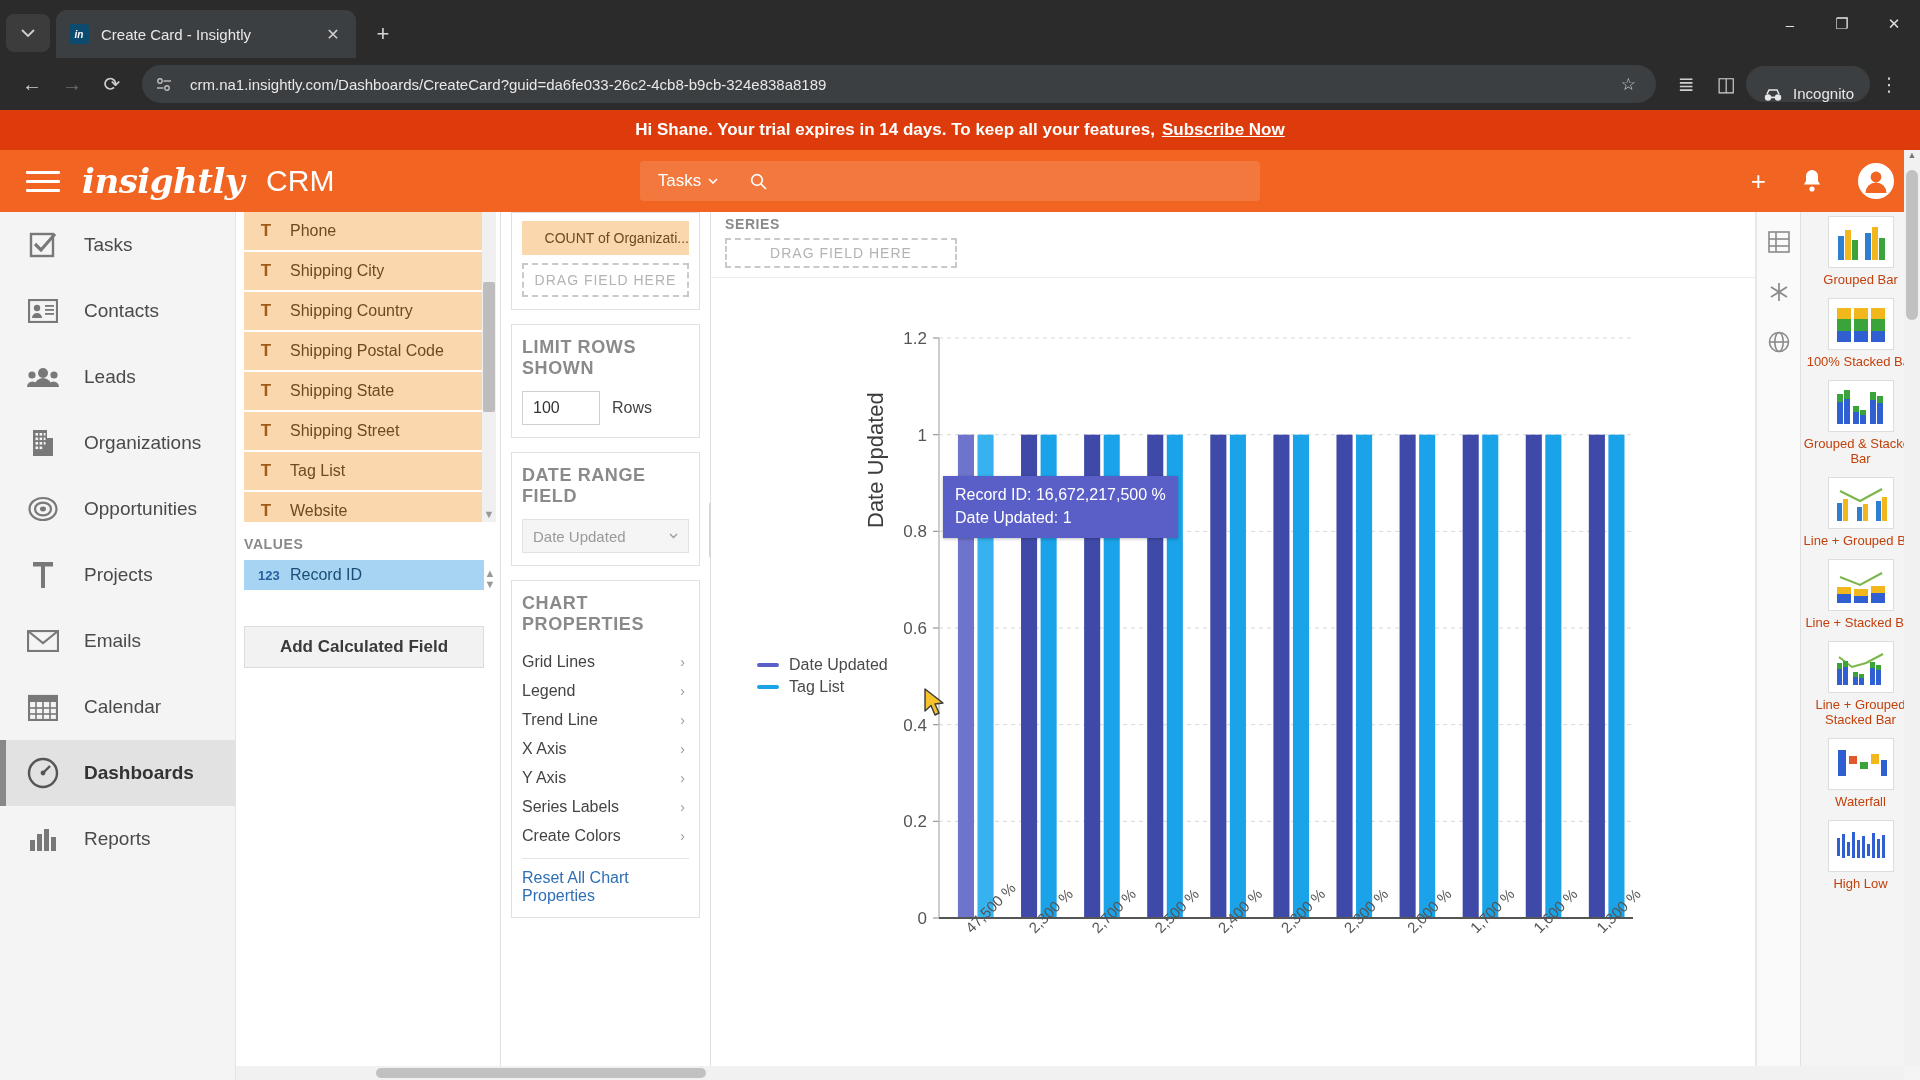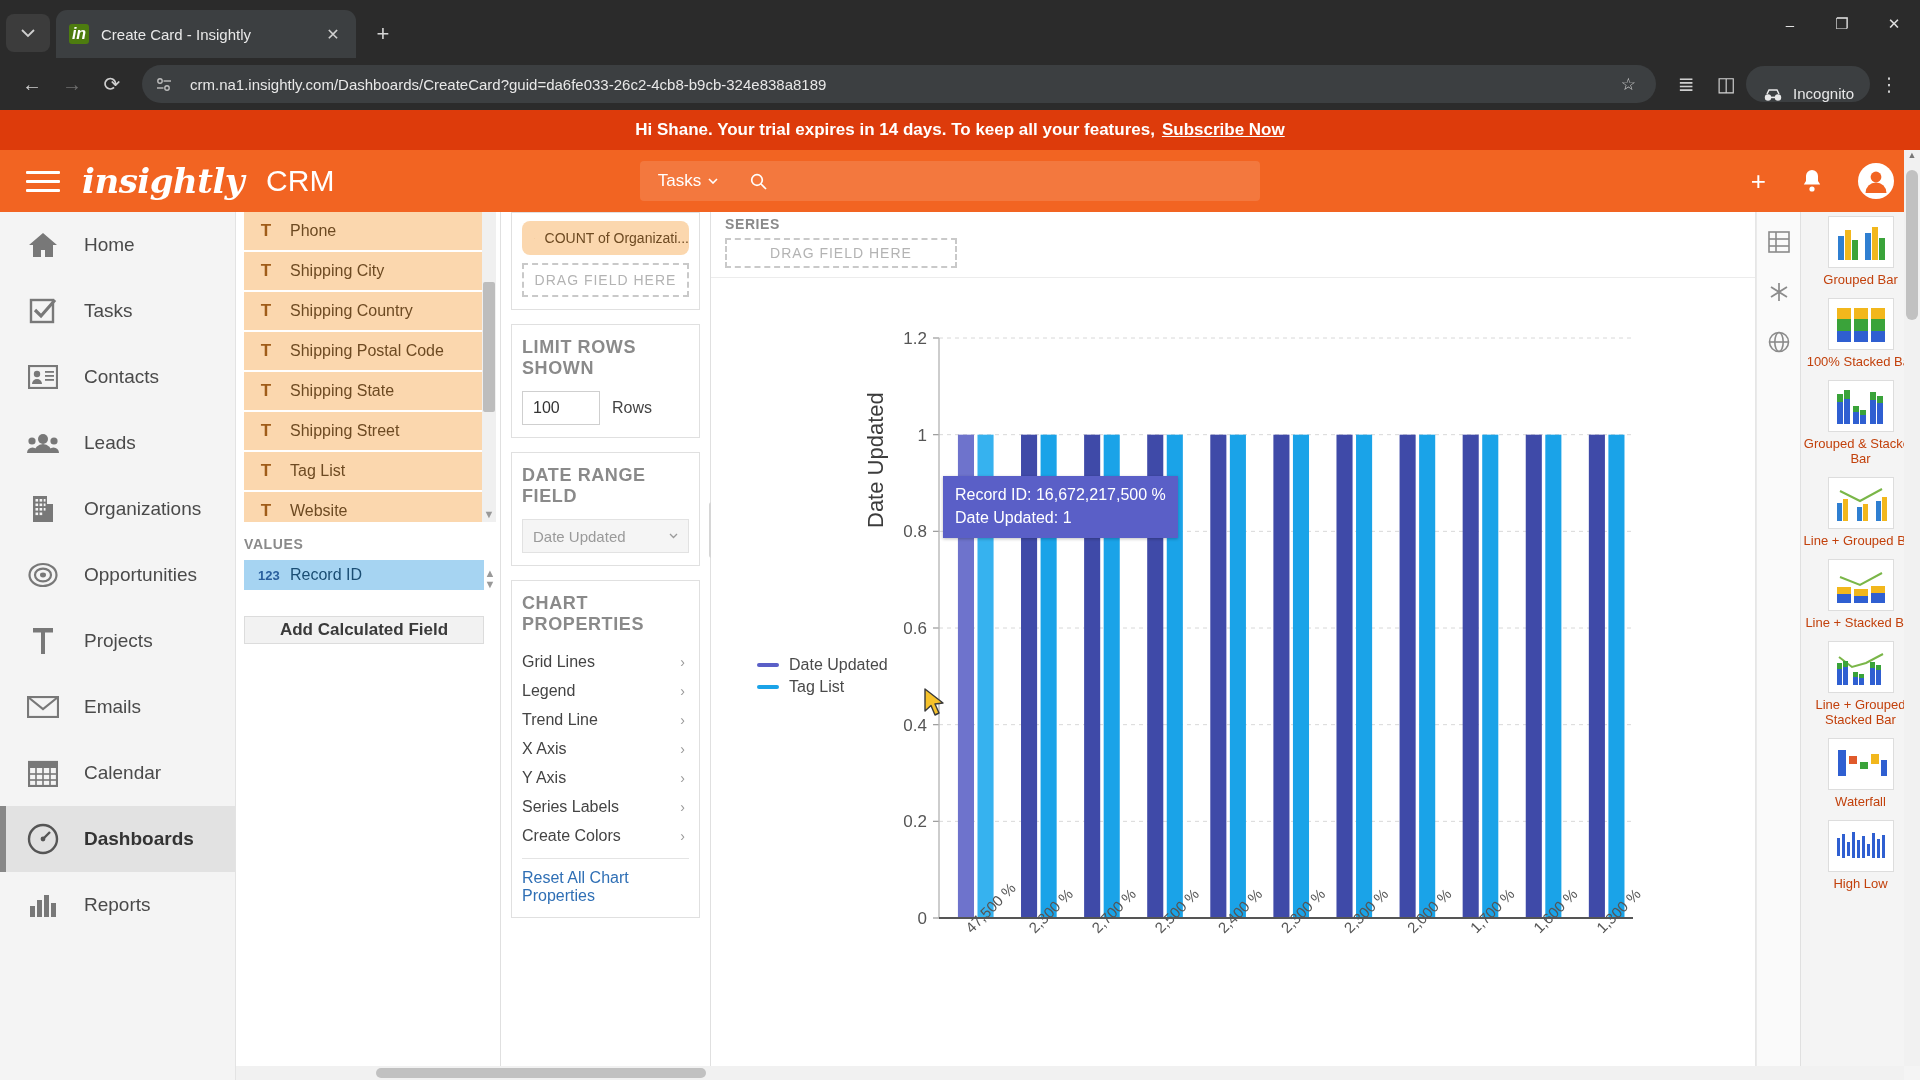--- a/index.html
+++ b/index.html
@@ -17,23 +17,23 @@
     width: 44px; height: 38px; margin-bottom: 6px; border-radius: 8px;
     background: #3c3c3c; display: flex; align-items: center; justify-content: center;
     color: #cfcfcf; font-size: 13px; cursor: pointer;
   }
   .tab {
     height: 48px; min-width: 300px; max-width: 320px; background: #3c3f41;
     border-radius: 11px 11px 0 0; display: flex; align-items: center;
     padding: 0 10px 0 13px; margin-left: 6px; position: relative; cursor: default;
   }
   .tab-favicon {
-    width: 20px; height: 20px; background: #4d7c0f; border-radius: 3px; flex: 0 0 20px;
+    width: 20px; height: 20px; background: #0c4a6e; border-radius: 3px; flex: 0 0 20px;
     display: flex; align-items: center; justify-content: center;
-    font-size: 16px; font-weight: bold; color: #fff; font-style: italic;
+    font-size: 10px; font-weight: bold; color: #fff; font-style: italic;
   }
   .tab-title {
     flex: 1; color: #e8e8e8; font-size: 15px; margin-left: 12px;
     white-space: nowrap; overflow: hidden; text-overflow: ellipsis;
   }
   .tab-close {
     width: 26px; height: 26px; border-radius: 50%; display: flex;
     align-items: center; justify-content: center; color: #cfcfcf; font-size: 16px; cursor: pointer;
   }
   #new-tab-btn {
@@ -145,33 +145,33 @@
   .panel-caption { font-size: 14px; color: #8a8a8a; letter-spacing: 0.6px; padding: 14px 0 8px 8px; font-weight: 600;}
   #values-box { padding: 0 16px 0 8px; position: relative; }
   .value-pill {
     height: 30px; background: #a6d4f2; display: flex; align-items: center;
     padding-left: 14px; gap: 16px; font-size: 16px; color: #1a4d73; cursor: grab;
   }
   #values-stepper { position: absolute; right: 2px; top: 0; width: 16px; height: 38px;
                     display: flex; flex-direction: column; justify-content: center; gap: 2px; }
   #values-stepper span { font-size: 11px; color: #999; text-align: center; line-height: 9px; cursor: pointer;}
   #add-calc-btn {
-    margin: 26px 16px 0 8px; height: 28px; background: #f2f2f2; border: 1px solid #dcdcdc;
+    margin: 36px 16px 0 8px; height: 42px; background: #f2f2f2; border: 1px solid #dcdcdc;
     display: flex; align-items: center; justify-content: center;
     font-size: 17px; font-weight: 600; color: #3a3a3a; cursor: pointer;
   }
 
   
   #settings-col { width: 210px; flex: 0 0 210px; background: #fff; border-right: 1px solid #e0e0e0;
                   padding: 0 4px; position: relative; }
   .cfg-card { border: 1px solid #e0e0e0; margin: 0 6px 14px 6px; background: #fff; padding: 12px 10px; }
   .cfg-title { font-size: 18px; color: #8a8a8a; letter-spacing: 0.6px; font-weight: 600; margin-bottom: 12px; }
   .chip-date {
     height: 34px; background: #fbd7ae; display: flex; align-items: center; gap: 10px;
-    padding-left: 12px; font-size: 14px; color: #6d4a22; overflow: hidden; white-space: nowrap; border-radius: 8px;
+    padding-left: 12px; font-size: 14px; color: #6d4a22; overflow: hidden; white-space: nowrap;
   }
   .drop-zone {
     margin-top: 8px; height: 34px; border: 2px dashed #c9c9c9; display: flex;
     align-items: center; justify-content: center; color: #b3b3b3; font-size: 14px; letter-spacing: 1px;
   }
   .rows-row { display: flex; align-items: center; gap: 12px; }
   .rows-input {
     width: 78px; height: 34px; border: 1px solid #cfcfcf; font-size: 16px; color: #333;
     padding: 0 10px; font-family: inherit; outline: none;
   }
@@ -354,28 +354,20 @@
           <circle cx="17" cy="13" r="5.4" fill="#f26422"></circle>
           <path d="M6.5 29a10.5 10.5 0 0121 0z" fill="#f26422"></path>
         </svg>
       </div>
     </div>
   </div>
 
   <div id="main-row">
 
     <nav id="left-nav">
-      <div class="nav-item">
-        <span class="nav-icon">
-          <svg width="30" height="28" viewBox="0 0 30 28" fill="#787878">
-              <path d="M15 2L1 14h4v12h8v-7h4v7h8V14h4z"></path>
-            </svg>
-        </span>
-        <span>Home</span>
-      </div>
       <div class="nav-item">
         <span class="nav-icon">
           <svg width="28" height="28" viewBox="0 0 28 28">
               <rect x="2" y="3" width="22" height="22" fill="none" stroke="#787878" stroke-width="2.4"></rect>
               <path d="M6 13l6 6L26 3" fill="none" stroke="#787878" stroke-width="3.2"></path>
             </svg>
         </span>
         <span>Tasks</span>
       </div>
       <div class="nav-item">

